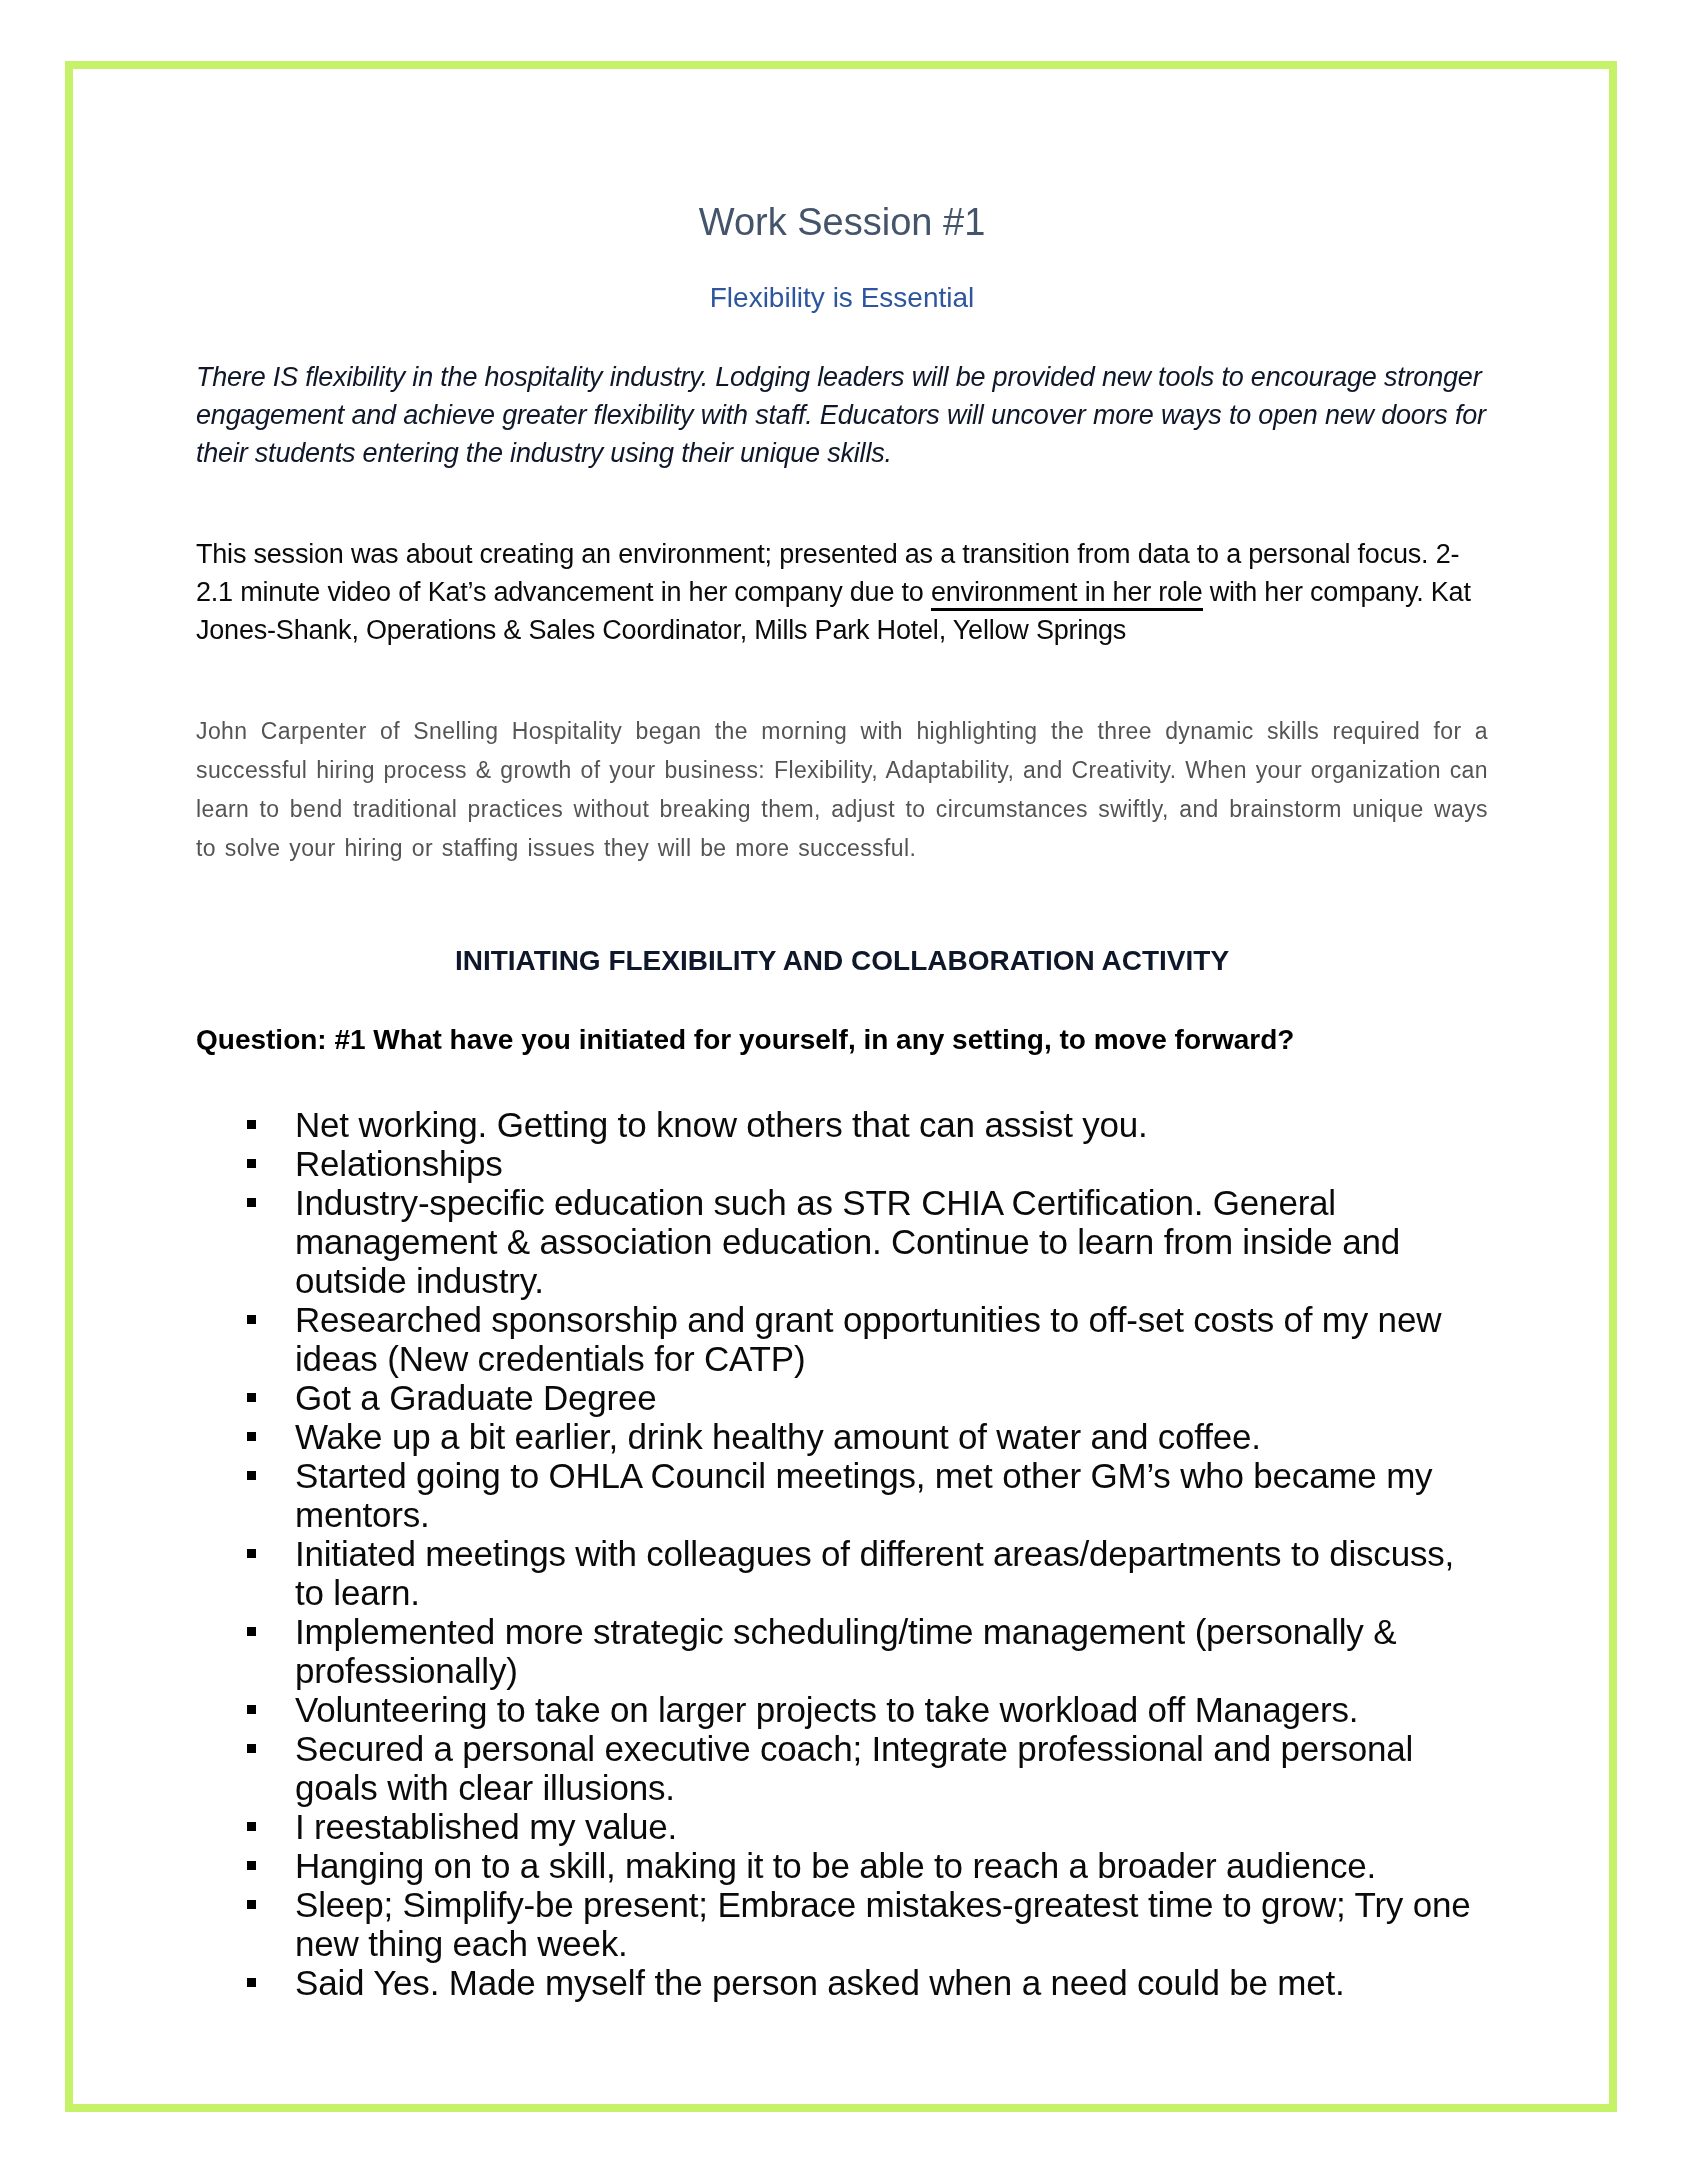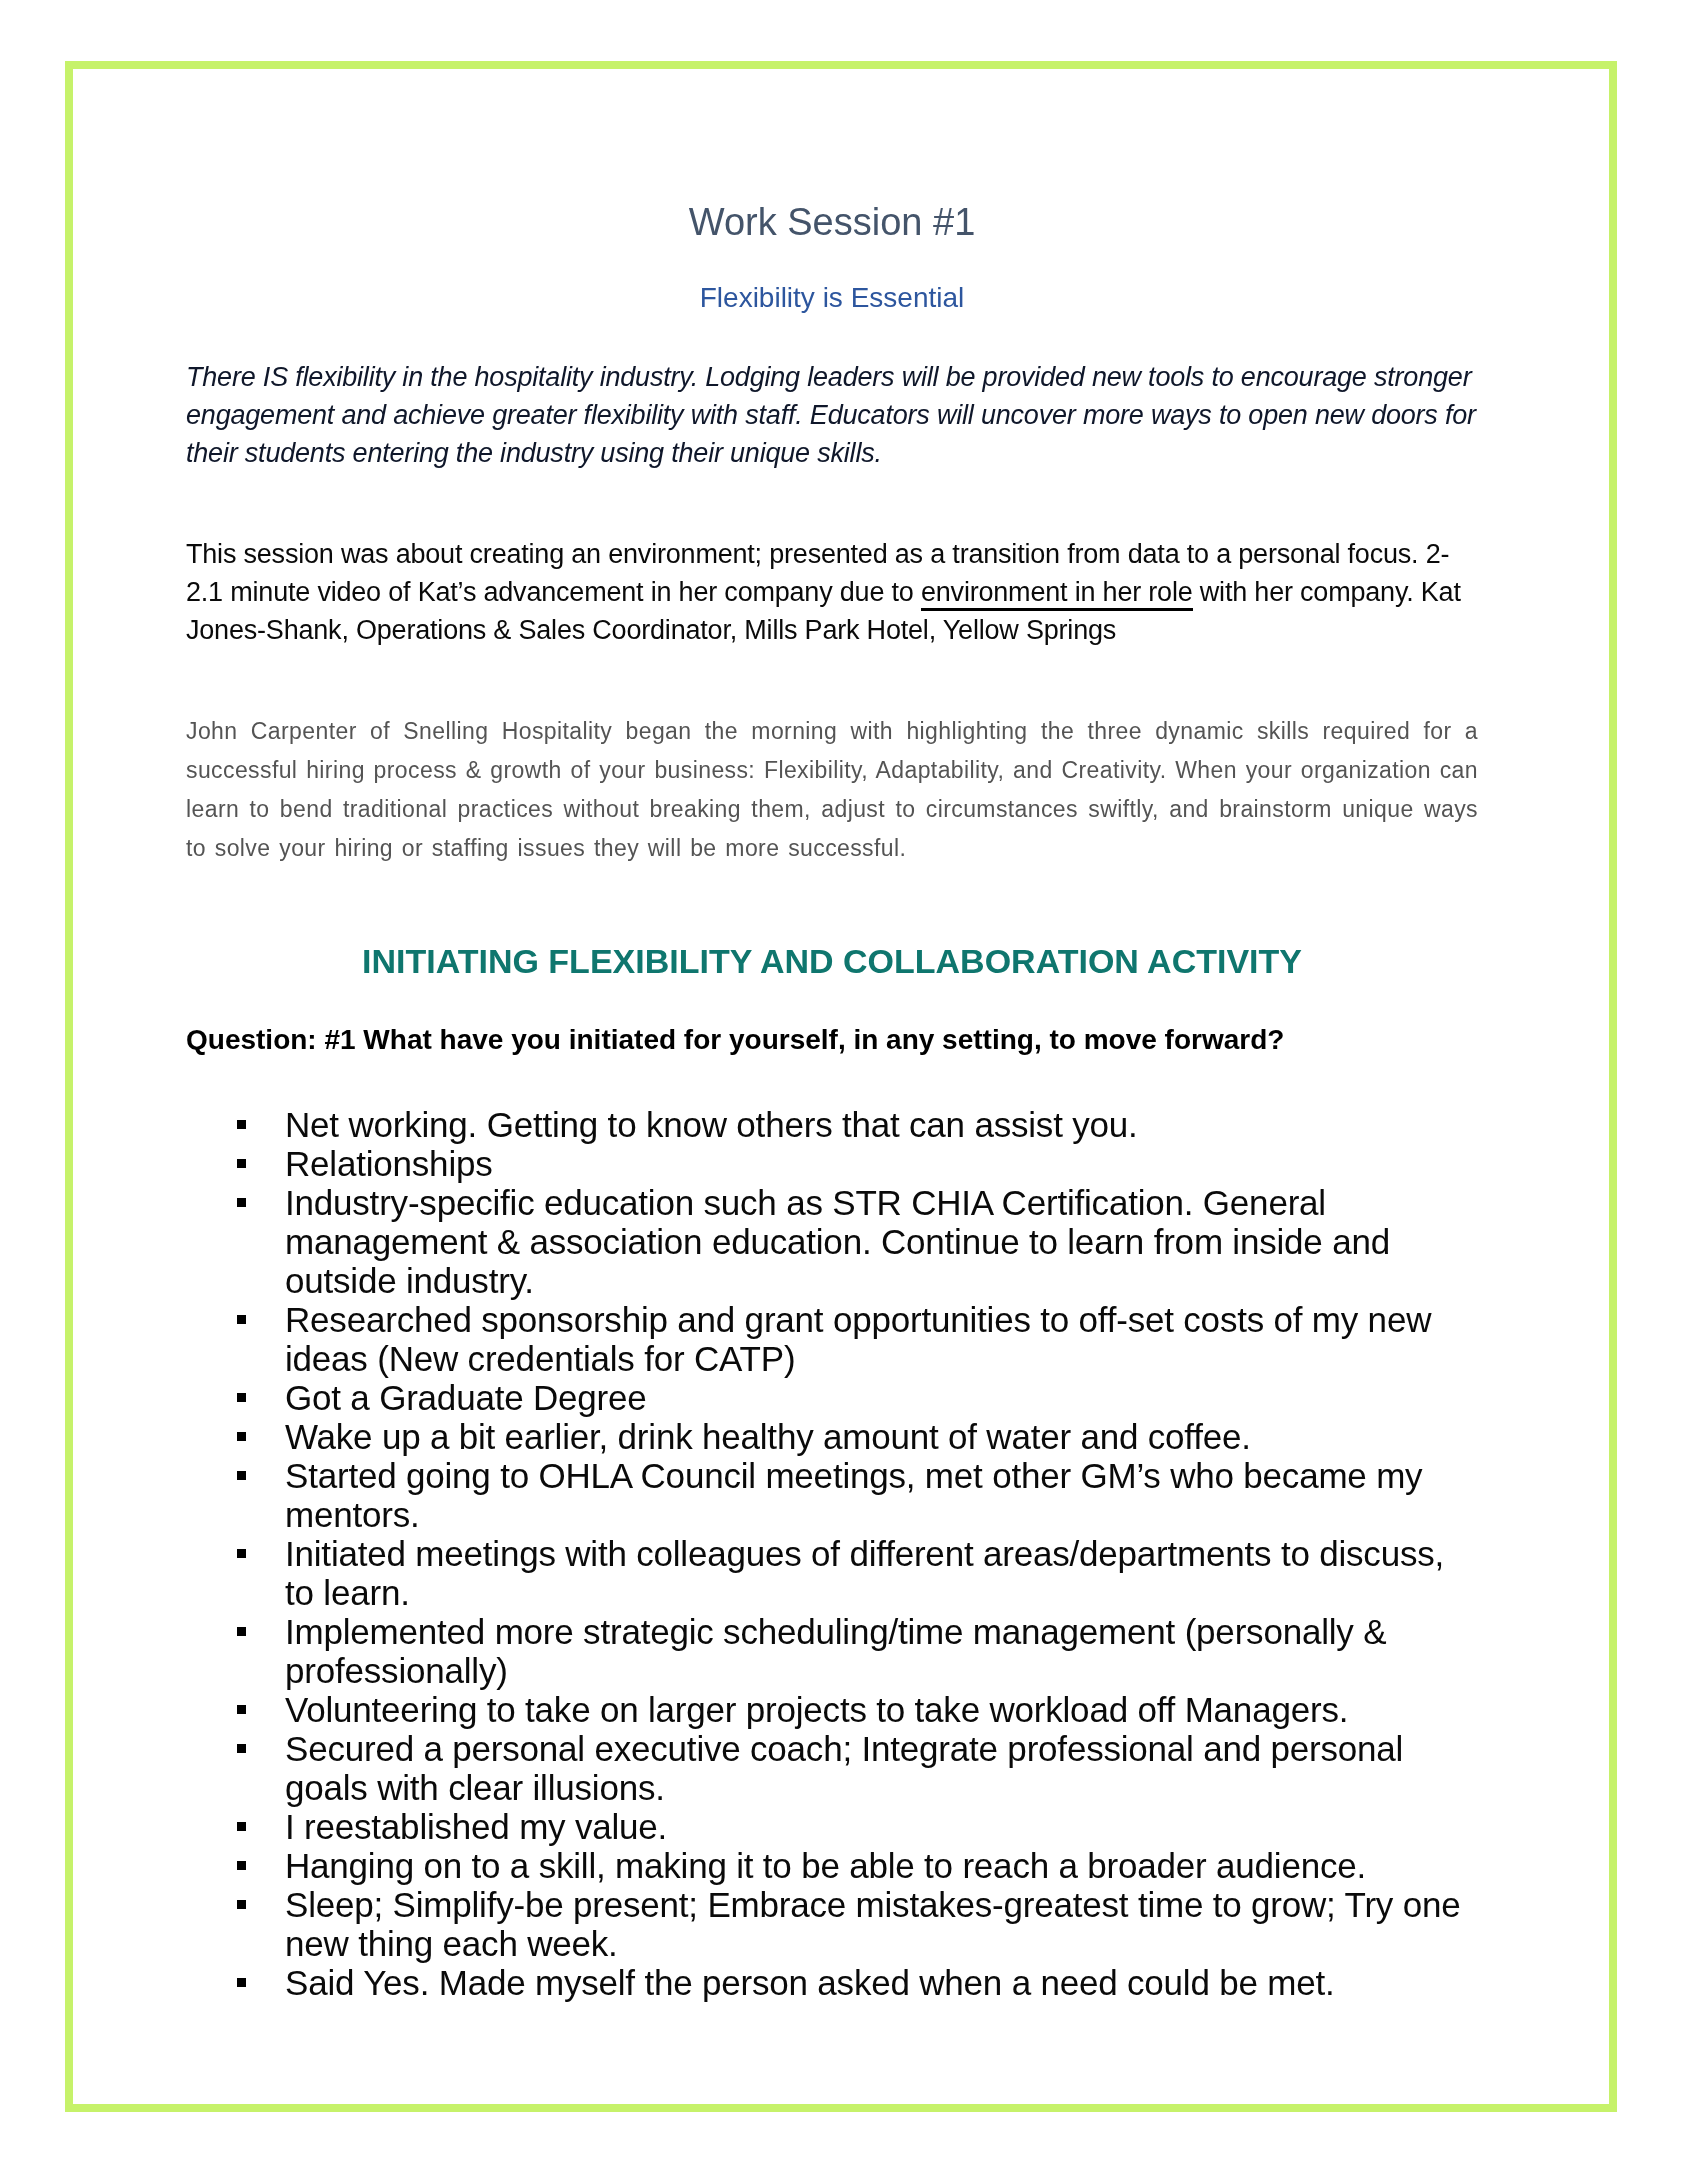--- a/index.html
+++ b/index.html
@@ -20,21 +20,21 @@
     left: 65px;
     top: 61px;
     width: 1552px;
     height: 2051px;
     border: 8px solid #C6F26A;
     box-sizing: border-box;
     pointer-events: none;
   }
   .content {
     position: absolute;
-    left: 186px;
+    left: 196px;
     top: 0;
     width: 1292px;
     padding-top: 202px;
   }
   h1, h2, h3, p, ul { margin: 0; padding: 0; }
 
   .doc-title {
     font-size: 38px;
     font-weight: 400;
     line-height: 40px;
@@ -72,25 +72,25 @@
     margin-top: 63px;
     font-size: 23px;
     line-height: 39px;
     letter-spacing: 0.4px;
     word-spacing: 2px;
     text-align: justify;
     color: #545454;
   }
   .activity-heading {
     margin-top: 79px;
-    font-size: 34px;
+    font-size: 28px;
     font-weight: 700;
     line-height: 28px;
     text-align: center;
-    color: #0f766e;
+    color: #0f172a;
   }
   .question {
     margin-top: 46px;
     font-size: 28px;
     font-weight: 700;
     line-height: 38px;
     color: #000000;
   }
   .bullet-list {
     margin-top: 46px;

